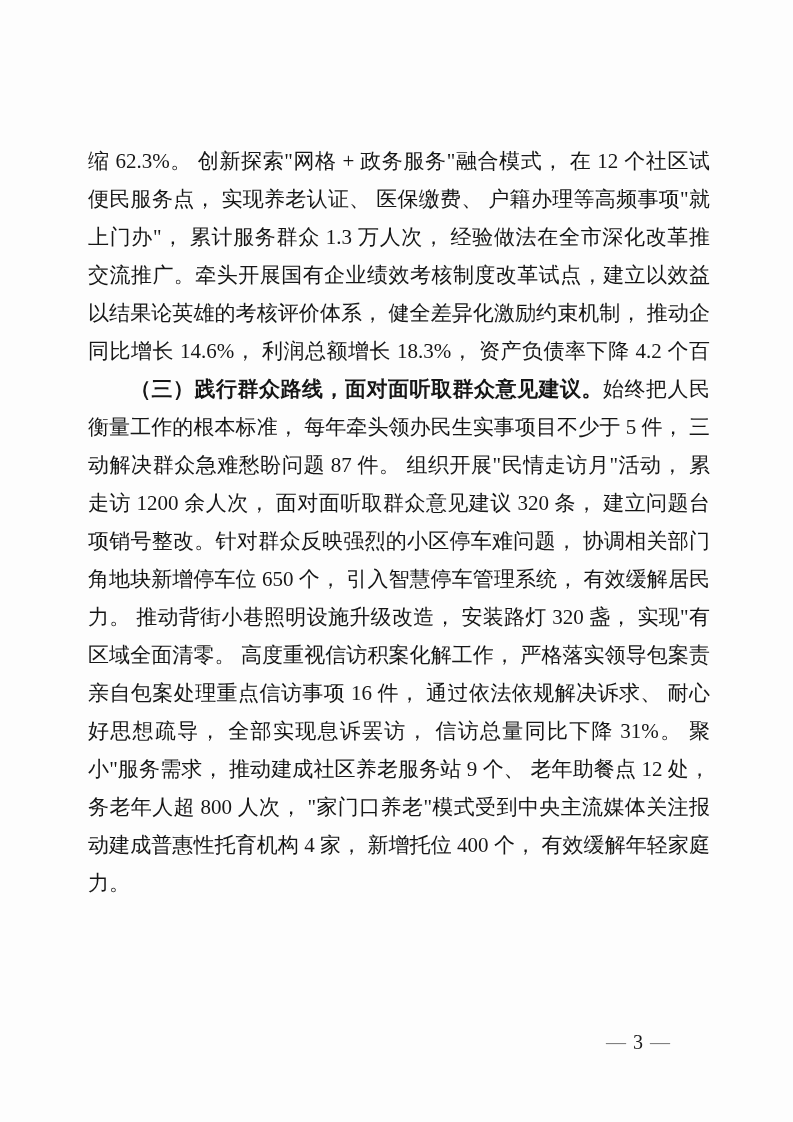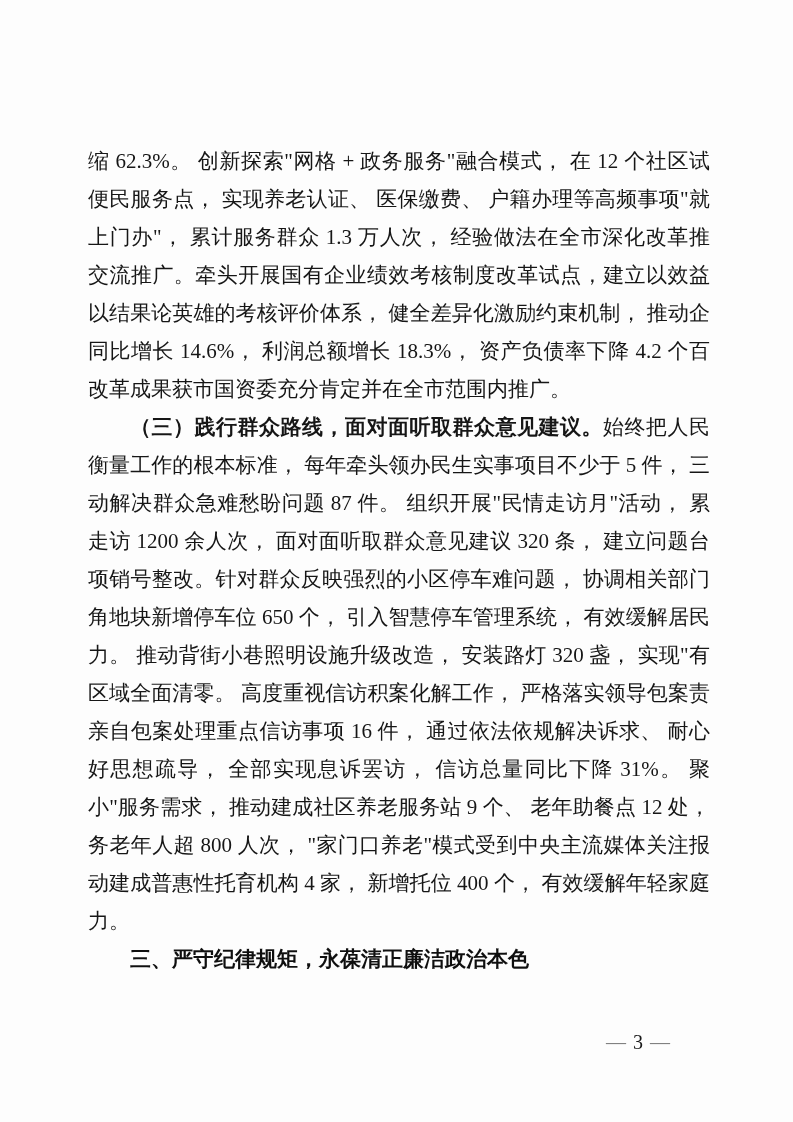--- a/index.html
+++ b/index.html
@@ -67,34 +67,32 @@
 
 <div class="page">
   <div class="body-text">
 
     <div class="line">缩 62.3%。 创新探索"网格 + 政务服务"融合模式， 在 12 个社区试点设立</div>
     <div class="line">便民服务点， 实现养老认证、 医保缴费、 户籍办理等高频事项"就近办、</div>
     <div class="line">上门办"， 累计服务群众 1.3 万人次， 经验做法在全市深化改革推进会上</div>
     <div class="line">交流推广。牵头开展国有企业绩效考核制度改革试点，建立以效益为导向、</div>
     <div class="line">以结果论英雄的考核评价体系， 健全差异化激励约束机制， 推动企业营收</div>
     <div class="line">同比增长 14.6%， 利润总额增长 18.3%， 资产负债率下降 4.2 个百分点，</div>
-    <div class="line last">改革成果获市国资委充分肯定并在全市范围内推广。</div>
 
     <div class="line indent"><span class="lead-bold">（三）践行群众路线，面对面听取群众意见建议。</span><span>始终把人民满意作为</span></div>
     <div class="line">衡量工作的根本标准， 每年牵头领办民生实事项目不少于 5 件， 三年共推</div>
     <div class="line">动解决群众急难愁盼问题 87 件。 组织开展"民情走访月"活动， 累计入户</div>
     <div class="line">走访 1200 余人次， 面对面听取群众意见建议 320 条， 建立问题台账并逐</div>
     <div class="line">项销号整改。针对群众反映强烈的小区停车难问题， 协调相关部门利用边</div>
     <div class="line">角地块新增停车位 650 个， 引入智慧停车管理系统， 有效缓解居民停车压</div>
     <div class="line">力。 推动背街小巷照明设施升级改造， 安装路灯 320 盏， 实现"有路无灯"</div>
     <div class="line">区域全面清零。 高度重视信访积案化解工作， 严格落实领导包案责任制，</div>
     <div class="line">亲自包案处理重点信访事项 16 件， 通过依法依规解决诉求、 耐心细致做</div>
     <div class="line">好思想疏导， 全部实现息诉罢访， 信访总量同比下降 31%。 聚焦"一老一</div>
     <div class="line">小"服务需求， 推动建成社区养老服务站 9 个、 老年助餐点 12 处， 日均服</div>
     <div class="line">务老年人超 800 人次， "家门口养老"模式受到中央主流媒体关注报道； 推</div>
     <div class="line">动建成普惠性托育机构 4 家， 新增托位 400 个， 有效缓解年轻家庭育儿压</div>
     <div class="line last">力。</div>
 
-    <h2 class="section-heading">三、严守纪律规矩，永葆清正廉洁政治本色</h2>
   </div>
 
   <div class="page-number"><span class="dash">—</span><span>3</span><span class="dash">—</span></div>
 </div>
 
 </body></html>

